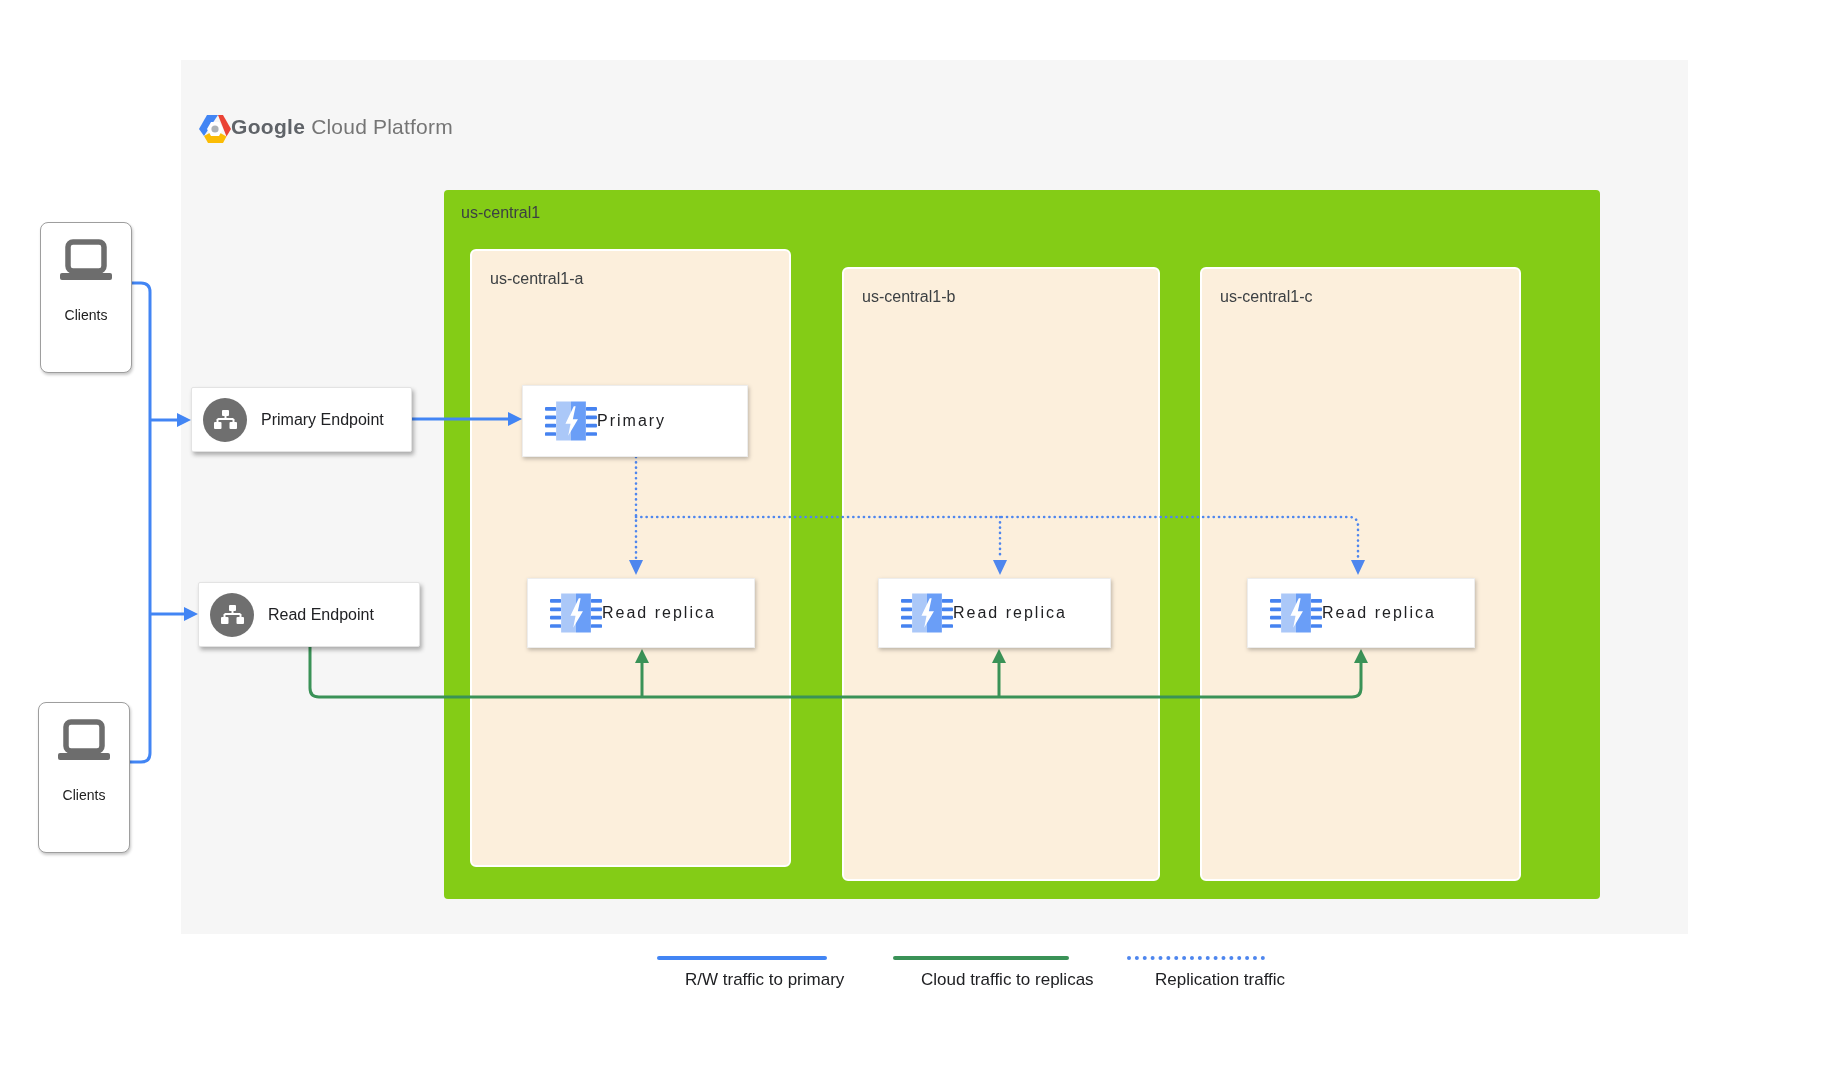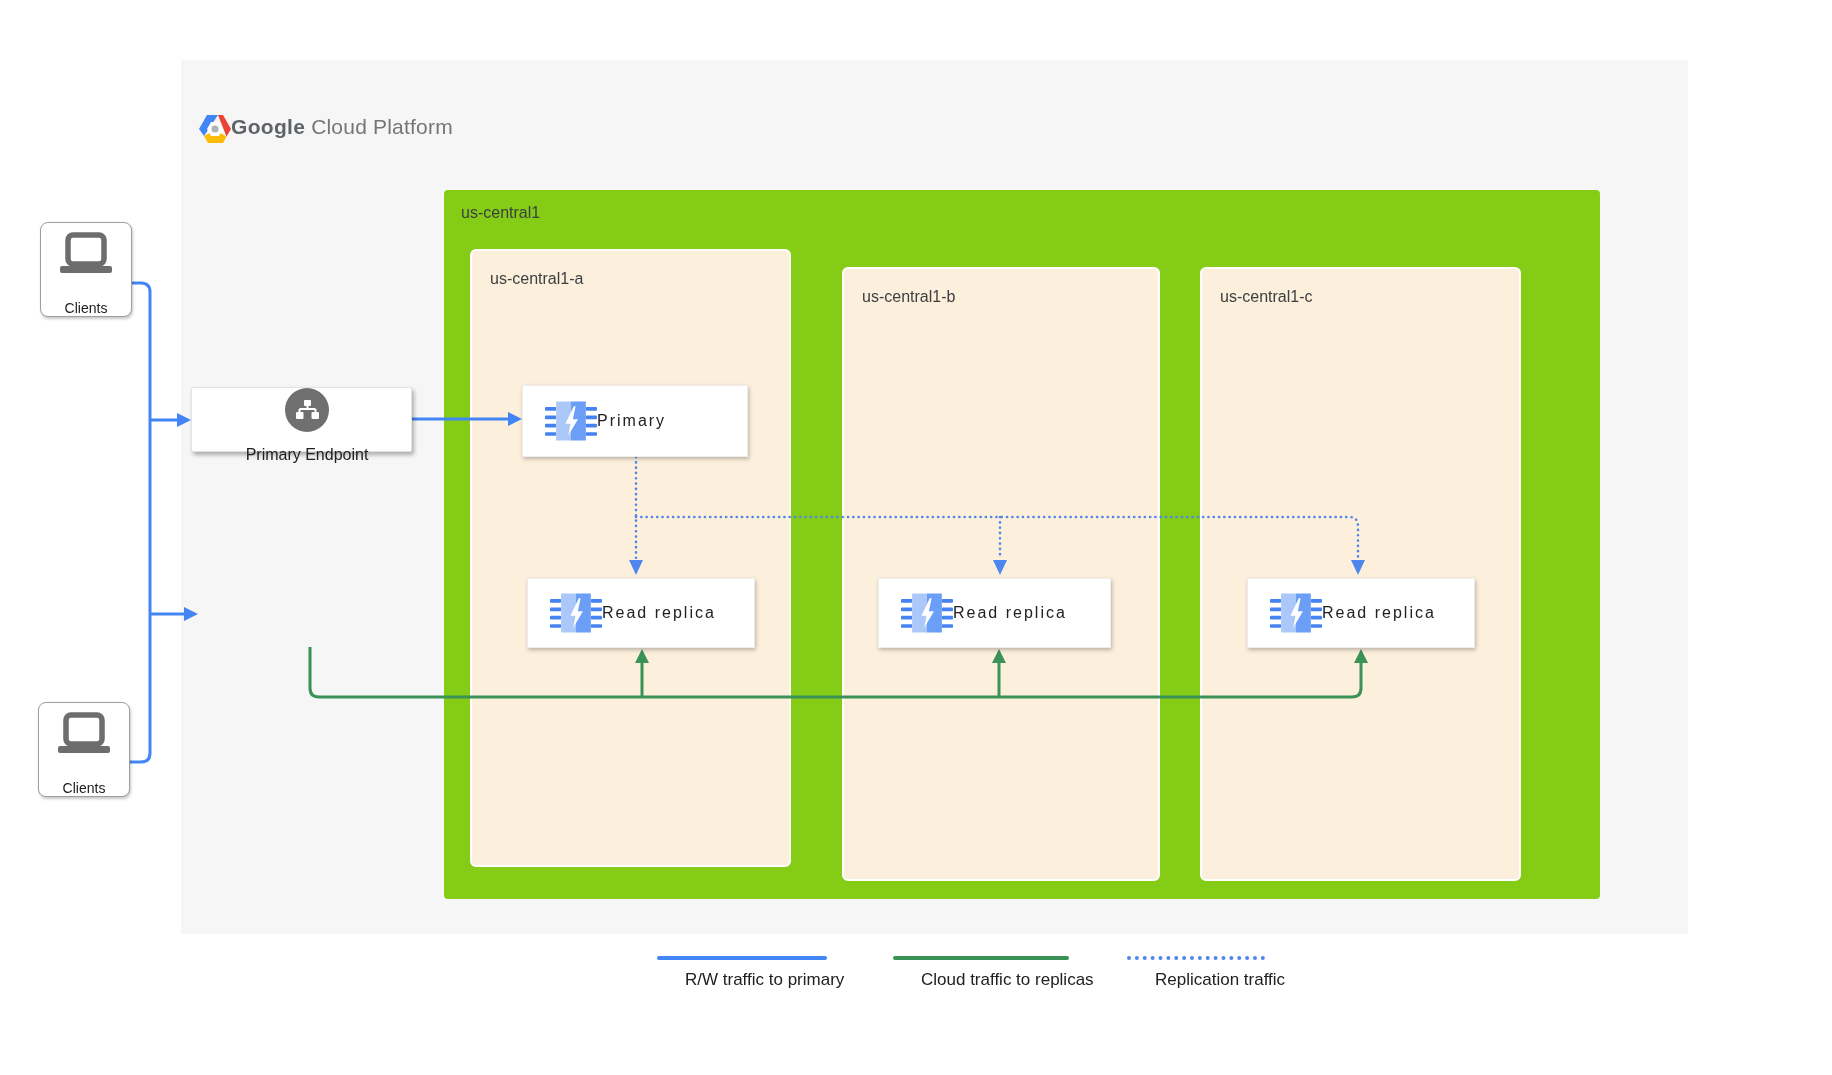--- a/index.html
+++ b/index.html
@@ -27,28 +27,28 @@
 
   
   .node{position:absolute;background:#fff;border:1px solid #ededed;border-radius:0;box-shadow:1px 2px 4px rgba(0,0,0,.25);display:flex;align-items:center;padding-left:22px;box-sizing:border-box;z-index:3;}
   .node-label{font-size:16px;color:#202124;letter-spacing:2px;}
   .node-primary{left:522px;top:385px;width:226px;height:72px;}
   .node-replica-a{left:527px;top:578px;width:228px;height:70px;}
   .node-replica-b{left:878px;top:578px;width:233px;height:70px;}
   .node-replica-c{left:1247px;top:578px;width:228px;height:70px;}
 
   
-  .endpoint{position:absolute;background:#fff;border:1px solid #e3e3e3;border-radius:2px;box-shadow:2px 3px 4px rgba(0,0,0,.3);display:flex;align-items:center;gap:14px;padding-left:11px;box-sizing:border-box;z-index:3;flex-direction:column;}
+  .endpoint{position:absolute;background:#fff;border:1px solid #e3e3e3;border-radius:2px;box-shadow:2px 3px 4px rgba(0,0,0,.3);display:flex;align-items:center;gap:14px;padding-left:11px;box-sizing:border-box;z-index:3;}
   .endpoint-label{font-size:16px;color:#202124;}
   .endpoint-primary{left:191px;top:387px;width:221px;height:65px;}
   .endpoint-read{left:198px;top:582px;width:222px;height:65px;}
   .gray-circle{width:44px;height:44px;border-radius:50%;background:#6f6f6f;display:flex;align-items:center;justify-content:center;flex:0 0 auto;}
 
   
-  .clients{position:absolute;width:92px;height:95px;background:#fff;border:1.5px solid #9e9e9e;border-radius:8px;box-shadow:1px 2px 3px rgba(0,0,0,.22);box-sizing:border-box;display:flex;flex-direction:column;align-items:center;z-index:3;justify-content:flex-end;}
+  .clients{position:absolute;width:92px;height:151px;background:#fff;border:1.5px solid #9e9e9e;border-radius:8px;box-shadow:1px 2px 3px rgba(0,0,0,.22);box-sizing:border-box;display:flex;flex-direction:column;align-items:center;z-index:3;}
   .clients-top{left:40px;top:222px;}
   .clients-bottom{left:38px;top:702px;}
   .clients-label{font-size:14px;color:#212121;margin-top:20px;}
   .laptop-wrap{margin-top:16px;}
 
   
   #edges{position:absolute;left:0;top:0;z-index:2;pointer-events:none;}
 
   
   .legend-item{position:absolute;z-index:3;}
@@ -124,20 +124,31 @@
       <svg width="26" height="26" viewBox="0 0 26 26">
         <rect x="10" y="3" width="7" height="6" rx="1" fill="#fff"></rect>
         <path d="M13.5 9 V12 M5.5 12 H21.5 M5.5 12 V15 M21.5 12 V15" stroke="#fff" stroke-width="2" fill="none"></path>
         <rect x="2" y="15" width="7.5" height="7" rx="1" fill="#fff"></rect>
         <rect x="17.5" y="15" width="7.5" height="7" rx="1" fill="#fff"></rect>
       </svg>
     </span>
     <span class="endpoint-label">Primary Endpoint</span>
   </div>
 
+  <div class="endpoint endpoint-read">
+    <span class="gray-circle">
+      <svg width="26" height="26" viewBox="0 0 26 26">
+        <rect x="10" y="3" width="7" height="6" rx="1" fill="#fff"></rect>
+        <path d="M13.5 9 V12 M5.5 12 H21.5 M5.5 12 V15 M21.5 12 V15" stroke="#fff" stroke-width="2" fill="none"></path>
+        <rect x="2" y="15" width="7.5" height="7" rx="1" fill="#fff"></rect>
+        <rect x="17.5" y="15" width="7.5" height="7" rx="1" fill="#fff"></rect>
+      </svg>
+    </span>
+    <span class="endpoint-label">Read Endpoint</span>
+  </div>
 
   <div class="clients clients-top">
     <span class="laptop-wrap">
       <svg width="58" height="44" viewBox="0 0 58 44">
         <rect x="11" y="3" width="36" height="29" rx="5" fill="none" stroke="#6d6d6d" stroke-width="5.5"></rect>
         <rect x="3" y="34" width="52" height="7" rx="2" fill="#6d6d6d"></rect>
       </svg>
     </span>
     <span class="clients-label">Clients</span>
   </div>

